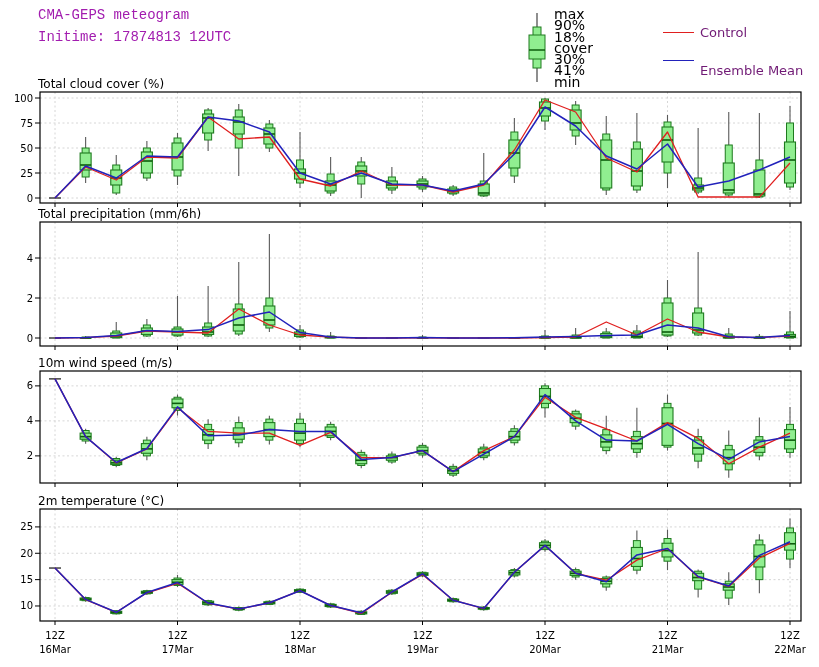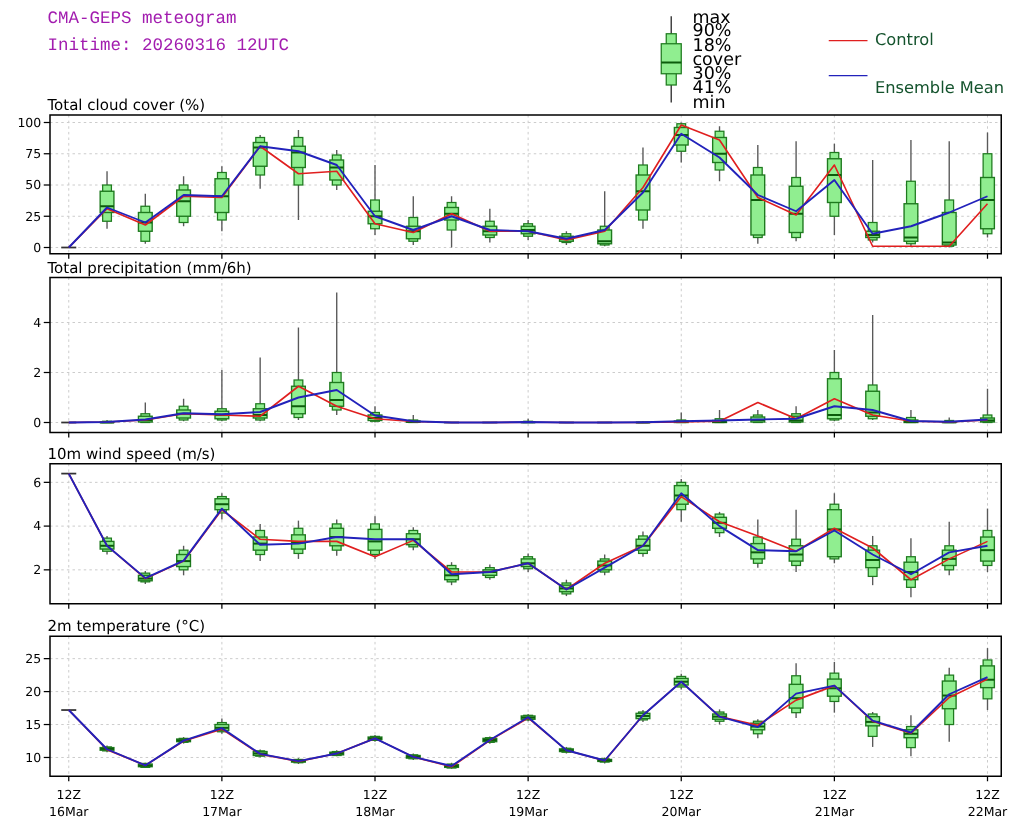--- a/index.html
+++ b/index.html
@@ -5,34 +5,34 @@
   html,body{margin:0;padding:0;background:#ffffff;}
   body{width:819px;height:667px;font-family:"DejaVu Sans","Liberation Sans",sans-serif;}
   .page{position:relative;width:819px;height:667px;overflow:hidden;background:#fff;}
   .header{position:absolute;left:38px;top:5px;}
   .h-line{font-size:14px;line-height:21.5px;color:#a21caf;white-space:nowrap;font-family:Liberation Mono, monospace;}
   #chart{position:absolute;left:0;top:0;}
   .legend-glyph{position:absolute;left:520px;top:10px;}
   .glyph-labels{position:absolute;left:554px;top:9px;}
   .glyph-labels div{font-size:14px;height:11.3px;line-height:11.3px;color:#000;}
   .lsample{position:absolute;width:31px;height:0;border-top:1.6px solid #000;}
-  .llabel{position:absolute;font-size:13px;color:#14532d;white-space:nowrap;}
+  .llabel{position:absolute;font-size:13px;color:#701a75;white-space:nowrap;}
   svg text{fill:#000;}
   .ptitle{font-size:12px;}
   .ylab{font-size:10px;text-anchor:end;}
   .xlab{font-size:10px;text-anchor:middle;}
 </style>
 </head>
 <body>
 
 <div class="page">
 
   <div class="header">
     <div class="h-line">CMA-GEPS meteogram</div>
-    <div class="h-line">Initime: 20260316 12UTC</div>
+    <div class="h-line">Initime: 17874813 12UTC</div>
   </div>
 
   <svg class="legend-glyph" width="34" height="80">
     <line x1="17" y1="3" x2="17" y2="72" stroke="#444" stroke-width="1.2"></line>
     <rect x="13" y="17" width="8" height="41" fill="#90ee90" stroke="#1e7a1e"></rect>
     <rect x="9" y="25" width="16" height="24" fill="#90ee90" stroke="#1e7a1e"></rect>
     <line x1="9" y1="40" x2="25" y2="40" stroke="#0c5c0c" stroke-width="1.5"></line>
   </svg>
 
   <div class="glyph-labels">

